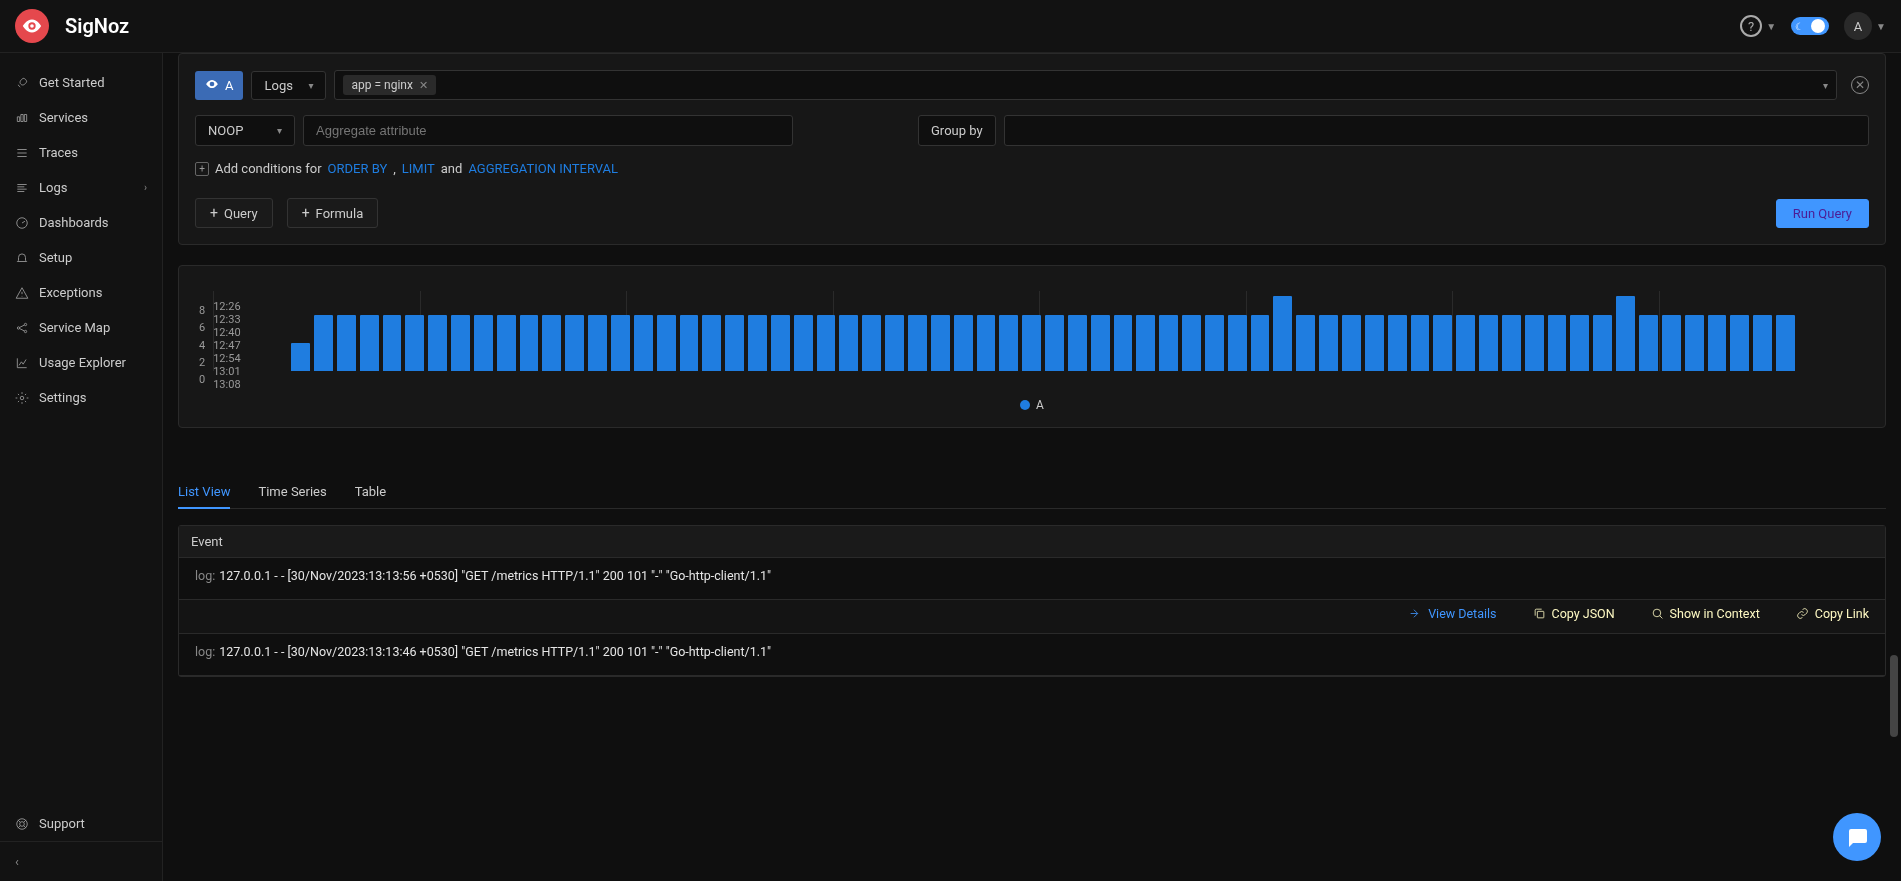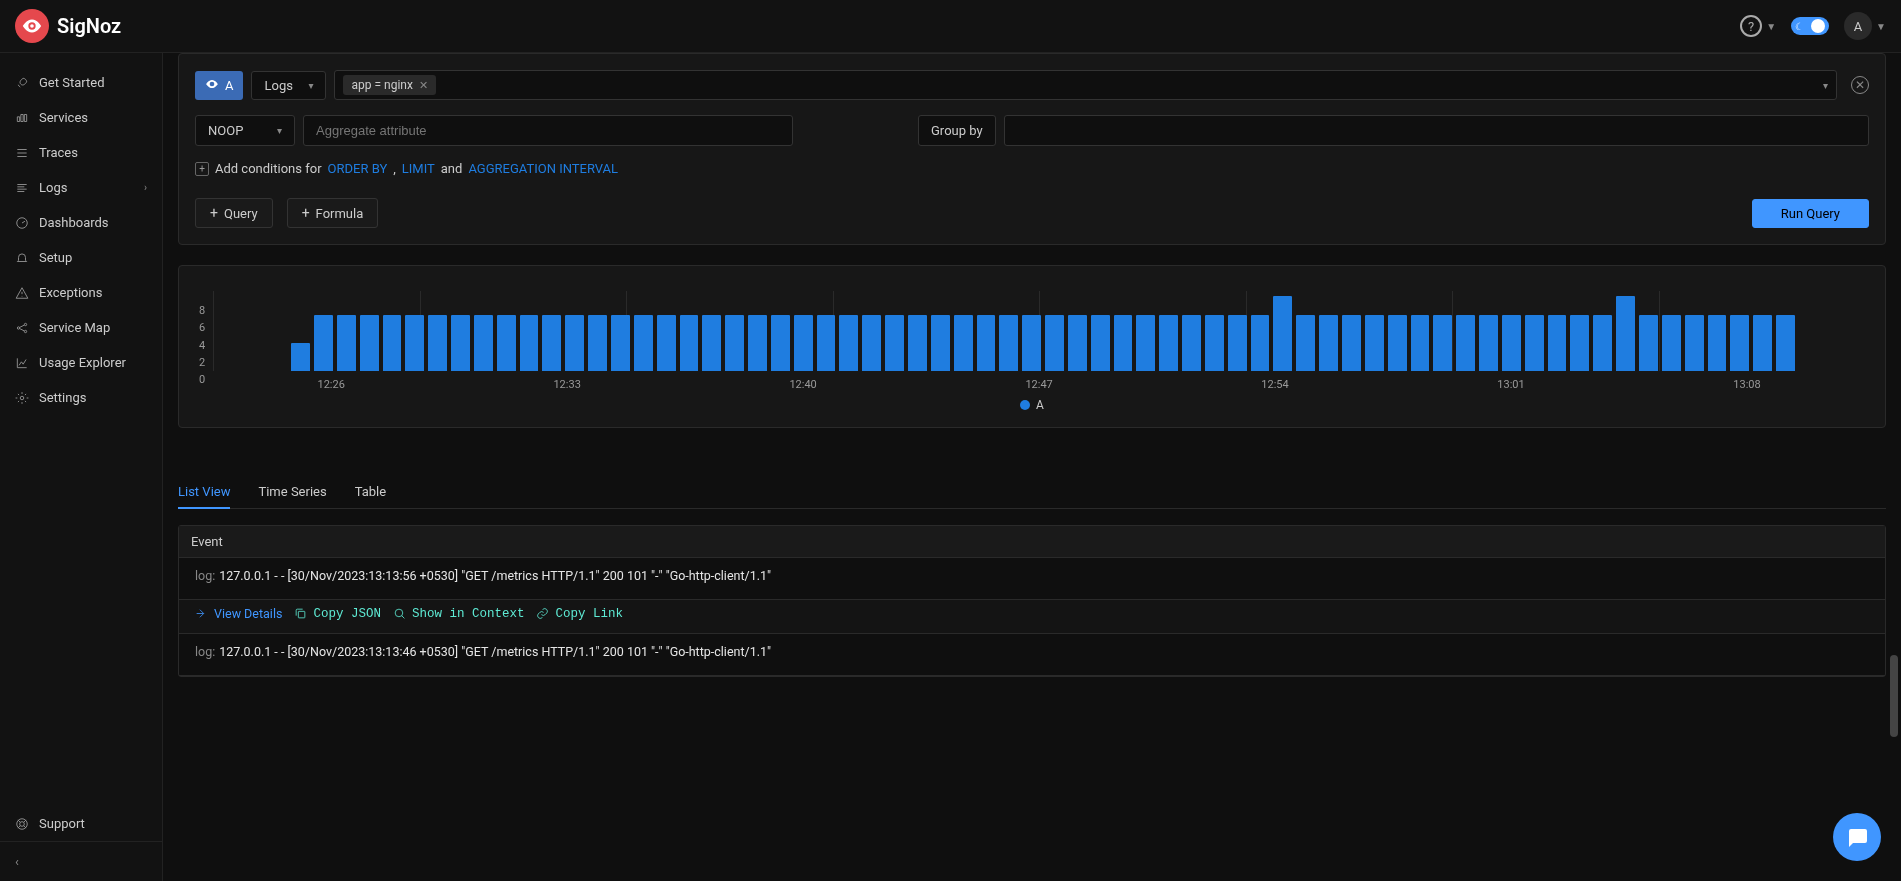--- a/index.html
+++ b/index.html
@@ -15,21 +15,21 @@
     
     .topbar {
       height: 53px;
       background: #121212;
       border-bottom: 1px solid #222;
       display: flex;
       align-items: center;
       padding: 0 15px;
       justify-content: space-between;
     }
-    .logo-area { display: flex; align-items: center; gap: 8px; }
+    .logo-area { display: flex; align-items: center; gap: 16px; }
     .logo-eye {
       width: 34px; height: 34px; border-radius: 50%;
       background: #e5484d; display: flex; align-items: center; justify-content: center;
     }
     .logo-eye svg { width: 22px; height: 22px; fill: #fff; }
     .brand { font-size: 20px; font-weight: 600; color: #fff; }
     .topbar-right { display: flex; align-items: center; gap: 15px; }
     .help-icon {
       width: 22px; height: 22px; border: 2px solid #aaa; border-radius: 50%;
       display: flex; align-items: center; justify-content: center; color: #aaa; font-size: 13px;
@@ -121,37 +121,37 @@
     }
     .link-text { color: #1f7de0; }
     .btn-row { display: flex; align-items: center; gap: 14px; }
     .btn {
       background: #1a1a1a; border: 1px solid #333; border-radius: 3px;
       padding: 6px 14px; color: #ccc; display: flex; align-items: center; gap: 6px;
       cursor: pointer; font-size: 13px;
     }
     .btn-plus { font-size: 14px; }
     .btn-primary {
-      background: #4096ff; border-color: #4096ff; color: #000000;
-      padding: 6px 28px; margin-left: auto;
+      background: #4096ff; border-color: #4096ff; color: #4c1d95;
+      padding: 6px 16px; margin-left: auto;
     }
     
     .chart-panel {
       background: #171717; border: 1px solid #2a2a2a; border-radius: 4px;
       padding: 20px 20px 15px; margin-bottom: 48px;
     }
     .chart-area { display: flex; align-items: flex-end; height: 100px; position: relative; }
     .y-axis { display: flex; flex-direction: column; justify-content: space-between; height: 82px; margin-right: 8px; }
     .y-tick { color: #999; font-size: 11px; text-align: right; }
     .chart-plot { flex: 1; position: relative; height: 95px; }
     .gridlines { position: absolute; inset: 0; top: 0; bottom: 15px; }
     .vline { position: absolute; top: 0; bottom: 0; border-left: 1px solid #2a2a2a; }
     .bars-container { position: absolute; bottom: 15px; left: 78px; right: 70px; height: 80px; display: flex; align-items: flex-end; gap: 4px; }
     .bar { flex: 1; background: #1f7de0; border-radius: 1px 1px 0 0; }
-    .x-axis { position: absolute; bottom: -5px; left: 0; right: 0; display: flex; justify-content: space-around; }
+    .x-axis { position: absolute; bottom: -5px; left: 0; right: 0; display: flex; justify-content: space-around; flex-direction: column; }
     .x-tick { color: #999; font-size: 11px; }
     .legend { display: flex; justify-content: center; margin-top: 12px; align-items: center; gap: 6px; color: #ccc; font-size: 12px; }
     .legend-dot { width: 10px; height: 10px; border-radius: 50%; background: #1f7de0; }
     
     .actions-row { display: flex; justify-content: flex-end; gap: 16px; margin-bottom: 16px; }
     .action-btn {
       background: transparent; border: 1px solid #333; border-radius: 3px;
       padding: 6px 14px; color: #ccc; display: flex; align-items: center; gap: 8px;
       cursor: pointer; font-size: 13px;
     }
@@ -167,25 +167,25 @@
       padding: 5px 12px; color: #ccc; display: flex; align-items: center; gap: 8px;
       cursor: pointer; font-size: 13px;
     }
     
     .log-table { border: 1px solid #2a2a2a; border-radius: 3px; }
     .log-header { background: #1a1a1a; padding: 8px 12px; color: #ccc; font-size: 13px; border-bottom: 1px solid #2a2a2a; }
     .log-row { padding: 10px 16px; border-bottom: 1px solid #2a2a2a; }
     .log-line { display: flex; gap: 4px; margin-bottom: 6px; font-size: 12.5px; }
     .log-key { color: #888; }
     .log-val { color: #e5e5e5; }
-    .log-actions { display: flex; gap: 12px; padding: 6px 16px 12px; border-bottom: 1px solid #2a2a2a; background: #141414; }
+    .log-actions { display: flex; gap: 36px; padding: 6px 16px 12px; border-bottom: 1px solid #2a2a2a; background: #141414; justify-content: flex-end; }
     .log-action {
       display: flex; align-items: center; gap: 6px; color: #4096ff; cursor: pointer; font-size: 12.5px;
     }
-    .log-action.muted { color: #5eead4; font-family: Liberation Mono, monospace; }
+    .log-action.muted { color: #fef9c3; }
     .log-action svg { width: 13px; height: 13px; stroke: currentColor; fill: none; stroke-width: 1.5; }
     
     .intercom {
       position: fixed; bottom: 20px; right: 20px;
       width: 48px; height: 48px; border-radius: 50%; background: #4096ff;
       display: flex; align-items: center; justify-content: center; cursor: pointer;
     }
     .intercom svg { width: 24px; height: 24px; fill: #fff; }
     .scrollbar-track {
       position: absolute; right: 3px; top: 602px; width: 8px; height: 82px;

